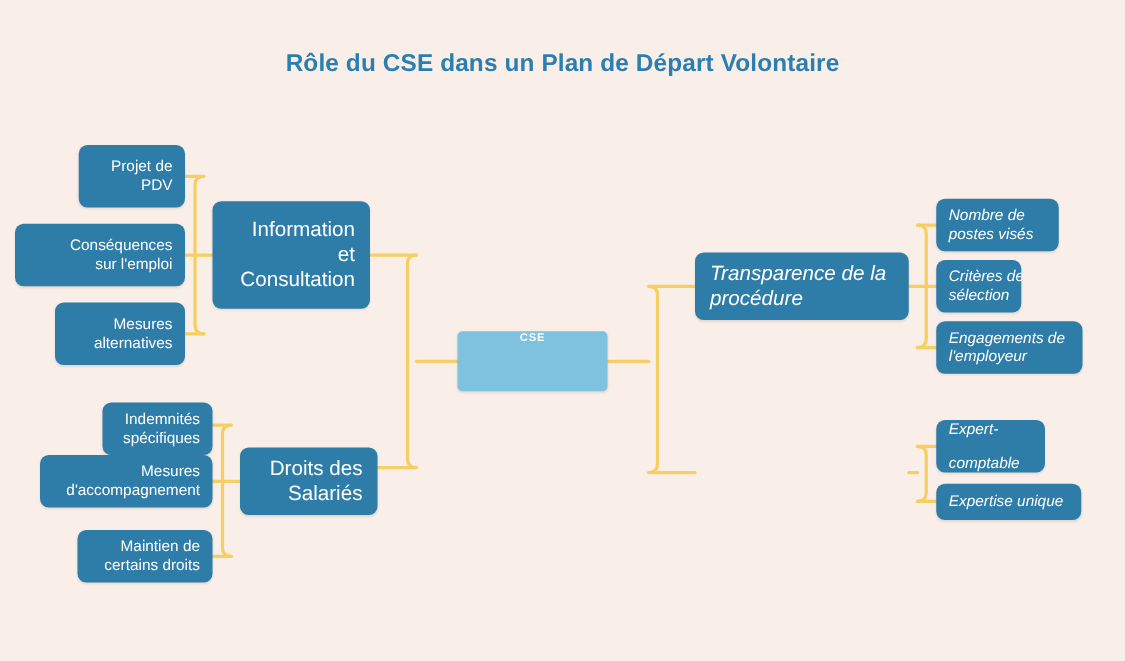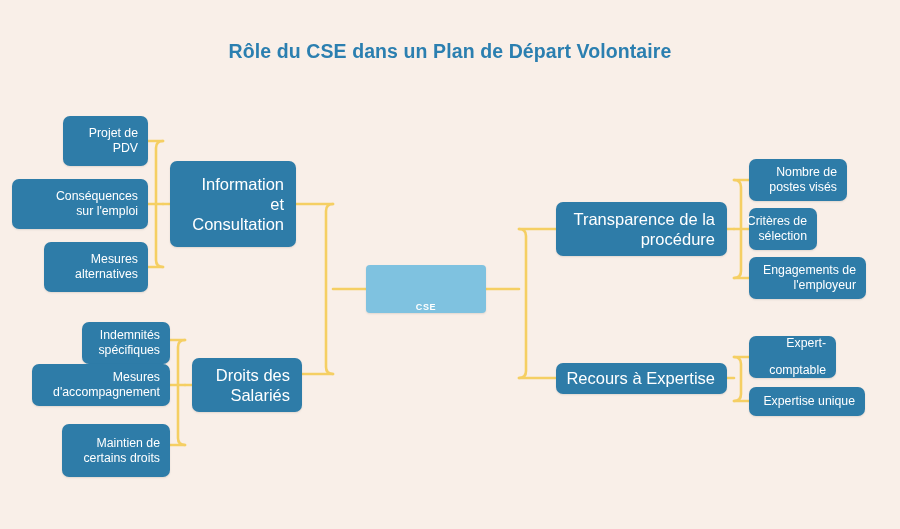--- a/index.html
+++ b/index.html
@@ -47,35 +47,35 @@
     color: #ffffff;
     border-radius: 7px;
     background: #2e7ca8;
     line-height: 1.22;
     box-shadow: 0 1px 2px rgba(0,0,0,0.10);
   }
   .node.center {
     background: #7fc2e0;
     border-radius: 4px;
     align-items: center;
-    justify-content: flex-end;
+    justify-content: flex-start;
     font-size: 9px;
     font-weight: bold;
     letter-spacing: 0.6px;
   }
   .node.branch {
     font-size: 16.5px;
     padding: 6px 12px;
   }
   .node.leaf {
     font-size: 12.3px;
     padding: 5px 10px;
   }
   .align-right { text-align: right; align-items: flex-end; }
-  .align-left  { text-align: left;  align-items: flex-end; }
+  .align-left  { text-align: left;  align-items: flex-start; font-style: italic; }
   .node span { display: block; white-space: nowrap; }
 </style>
 </head>
 <body>
 
 <div id="canvas">
 
   <div id="title">Rôle du CSE dans un Plan de Départ Volontaire</div>
 
   <svg id="links" viewBox="0 0 900 529">
@@ -149,21 +149,21 @@
   <div class="node leaf align-right" style="left:82px; top:322px; width:88px; height:42px;">
     <span>Indemnités</span>
     <span>spécifiques</span>
   </div>
 
   <div class="node leaf align-right" style="left:32px; top:364px; width:138px; height:42px;">
     <span>Mesures</span>
     <span>d'accompagnement</span>
   </div>
 
-  <div class="node leaf align-right" style="left:62px; top:424px; width:108px; height:53px;">
+  <div class="node leaf align-right" style="left:62px; top:424px; width:108px; height:42px;">
     <span>Maintien de</span>
     <span>certains droits</span>
   </div>
 
   <div class="node branch align-left" style="left:556px; top:202px; width:171px; height:54px;">
     <span>Transparence de la</span>
     <span>procédure</span>
   </div>
 
   <div class="node leaf align-left" style="left:749px; top:159px; width:98px; height:42px;">
@@ -174,23 +174,20 @@
   <div class="node leaf align-left" style="left:749px; top:208px; width:68px; height:42px;">
     <span>Critères de</span>
     <span>sélection</span>
   </div>
 
   <div class="node leaf align-left" style="left:749px; top:257px; width:117px; height:42px;">
     <span>Engagements de</span>
     <span>l'employeur</span>
   </div>
 
-  <div class="node branch align-left" style="left:556px; top:363px; width:171px; height:31px;">
-    <span>Recours à Expertise</span>
-  </div>
 
   <div class="node leaf align-left" style="left:749px; top:336px; width:87px; height:42px;gap:12px;">
     <span>Expert-</span>
     <span>comptable</span>
   </div>
 
   <div class="node leaf align-left" style="left:749px; top:387px; width:116px; height:29px;">
     <span>Expertise unique</span>
   </div>
 

